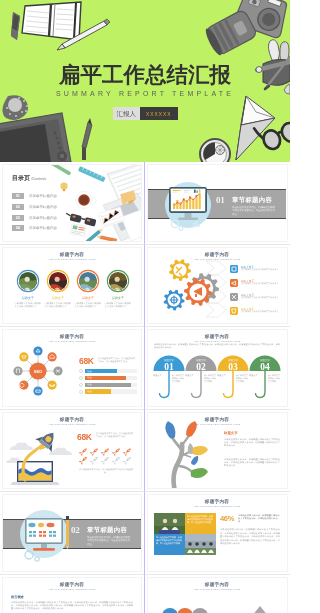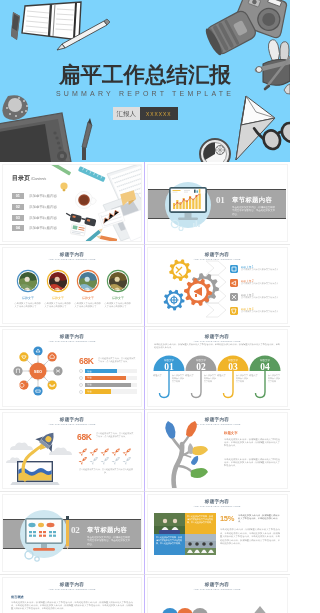--- a/index.html
+++ b/index.html
@@ -1,20 +1,20 @@
 <!DOCTYPE html>
 <html><head>
 <meta charset="utf-8">
 <style>
 *{box-sizing:border-box;margin:0;padding:0}
 html,body{width:290px;height:613px}
 body{font-family:"Liberation Sans","DejaVu Sans",sans-serif;background:#fff;overflow:hidden}
 .page{width:290px;height:613px;position:relative;background:#fff}
 
-.banner{position:relative;width:300px;height:162px;background:#7dd3fc;overflow:hidden}
+.banner{position:relative;width:300px;height:162px;background:#bef264;overflow:hidden}
 .banner svg{position:absolute;left:0;top:0}
 .bt{position:absolute;left:0;width:290px;text-align:center;z-index:5}
 .btitle{top:63px;font-size:21.5px;font-weight:bold;color:#333;letter-spacing:0px;line-height:24px}
 .bsub{top:89px;font-size:7px;color:#5c5c5c;letter-spacing:3.2px;line-height:9px}
 .bpresenter{top:107px;display:flex;justify-content:center;align-items:stretch;z-index:6}
 .bp-l{background:#dedede;color:#4a4a4a;font-size:6.5px;padding:2px 4px;line-height:9px}
 .bp-r{background:#3b3b3b;color:#c79a3a;font-size:6.5px;padding:2px 6px;line-height:9px;letter-spacing:1px}
 
 .grid{position:absolute;left:0;top:162px;width:290px;height:451px;display:grid;grid-template-columns:145px 145px;grid-auto-rows:82.5px}
 .cell{position:relative;border-right:1px solid #c4b5fd;border-bottom:1px solid #e8e8e8;background:#fff;padding:2px}
@@ -875,21 +875,21 @@
                 <circle cx="43" cy="31" r="1.8" fill="#3b3b3b"></circle>
                 <path d="M40 40 q3 -7 6 0 z" fill="#f4f4f4"></path>
                 <circle cx="50" cy="31" r="1.8" fill="#3b3b3b"></circle>
                 <path d="M47 40 q3 -7 6 0 z" fill="#f4f4f4"></path>
                 <circle cx="57" cy="31" r="1.8" fill="#3b3b3b"></circle>
                 <path d="M54 40 q3 -7 6 0 z" fill="#f4f4f4"></path>
               </g>
             </svg>
             <div style="left:39px;top:20px;width:26px;font-size:2px;color:#fff;line-height:2.8px">单击此处添加文本内容，以编辑图文模板中的文字和段落内容。单击此处添加文本内容。</div>
             <div style="left:8px;top:41px;width:26px;font-size:2px;color:#fff;line-height:2.8px">单击此处添加文本内容，以编辑图文模板中的文字和段落内容。单击此处添加文本内容。</div>
-            <div style="left:72px;top:19px;font-size:7.5px;color:#e8a33c;font-weight:bold;letter-spacing:-.3px">15%</div>
+            <div style="left:72px;top:19px;font-size:7.5px;color:#e8a33c;font-weight:bold;letter-spacing:-.3px">46%</div>
             <div style="left:90px;top:19px;width:42px;font-size:2.2px;color:#6b6b6b;line-height:3.2px">单击此处添加文本内容，以编辑图文模板中的文字和段落内容。单击此处添加文本内容。</div>
             <div style="left:72px;top:33px;width:60px;font-size:2.2px;color:#9a9a9a;line-height:3.6px;text-align:justify">单击此处添加文本内容，以编辑图文模板中的文字和段落内容。单击此处添加文本内容。单击此处添加文本内容，以编辑图文模板中的文字和段落内容。单击此处添加文本内容。单击此处添加文本内容，以编辑图文模板中的文字和段落内容。单击此处添加文本内容。</div>
           </div>
         </div>
       </div>
       <div class="cell">
         <div class="slide">
           <div class="sl">
             <div class="ctr stitle" style="top:4px">标题字内容</div>
             <div class="ctr ssub" style="top:10.2px">ADD THE TITLE TEXT CONTENT HERE</div>

